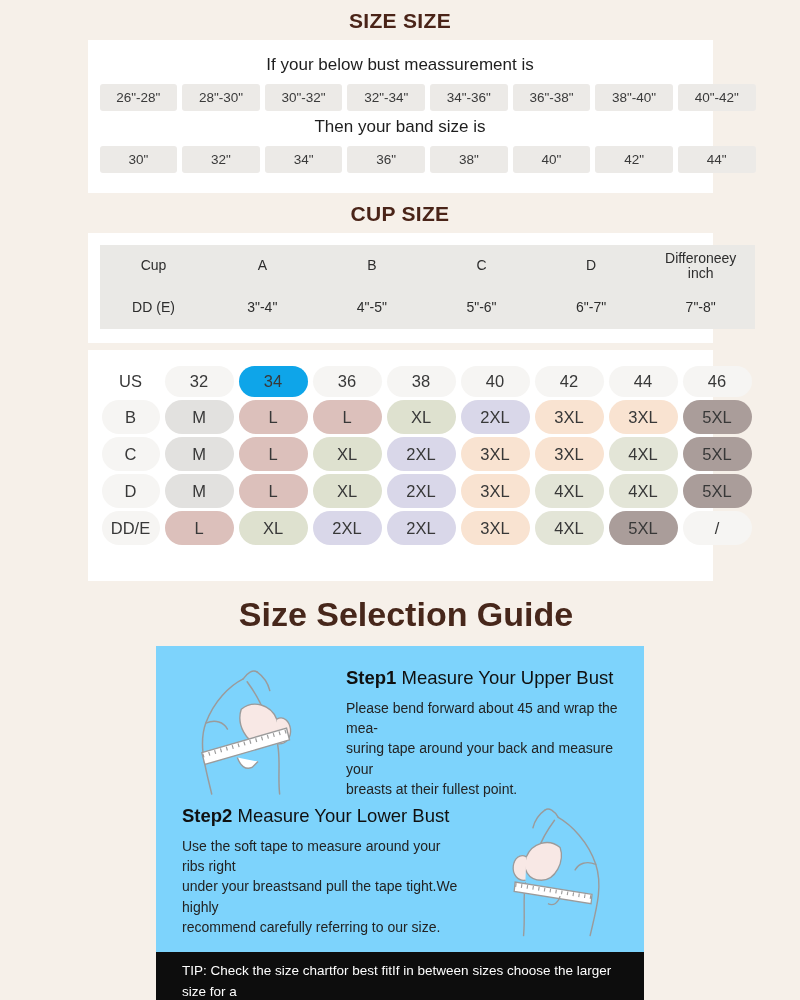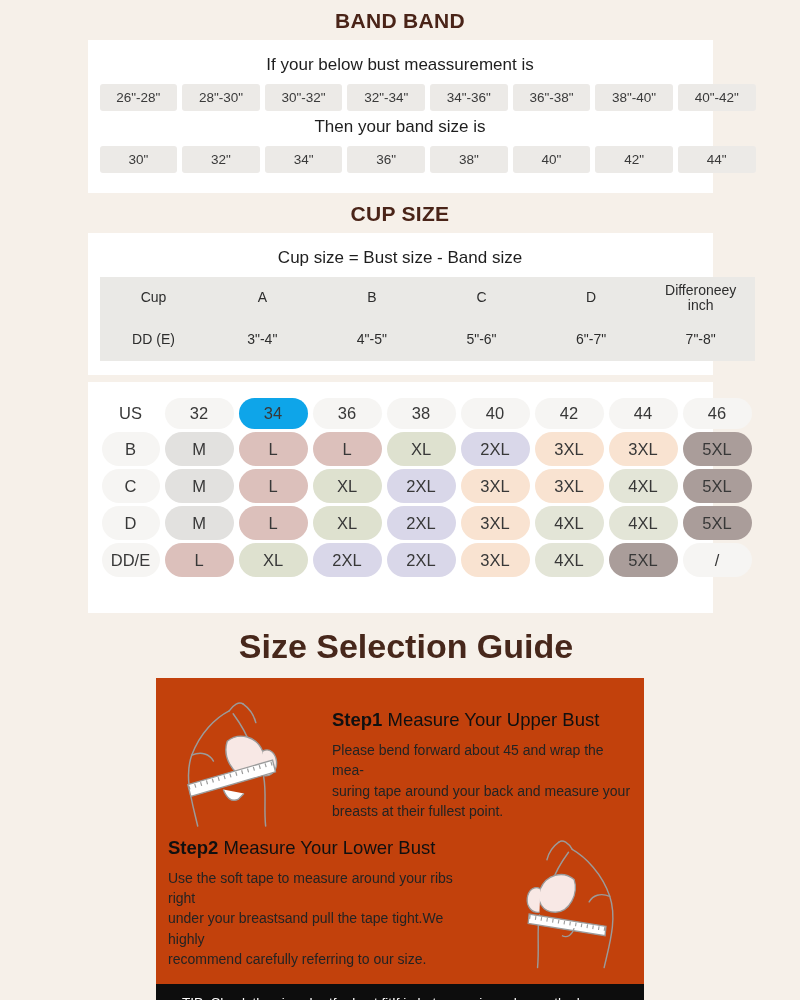--- a/index.html
+++ b/index.html
@@ -91,22 +91,22 @@
     text-align:center;
     font-size:34px;
     font-weight:bold;
     color:#47271b;
     padding-top:14px;
     padding-left:12px;
   }
   .guide-card {
     width:488px;
     margin:12px auto 0;
-    background:#c2410c;
-    padding:20px 8px 10px;
+    background:#7dd3fc;
+    padding:20px 22px 10px;
   }
   .step { display:flex; align-items:center; }
   .step-figure { flex:0 0 auto; }
   .step-text { flex:1 1 auto; }
   .step1 .step-text { padding-left:10px; }
   .step2 .step-text { padding-right:6px; padding-left:4px; }
   .step-head { font-size:18.5px; color:#101010; white-space:nowrap; }
   .step-head .lbl { font-weight:bold; }
   .step-body {
     margin-top:9px;
@@ -124,21 +124,21 @@
     line-height:1.55;
     padding:9px 26px 10px;
     white-space:pre-line;
   }
 </style>
 </head>
 <body>
 
 <div>
 
-  <div class="section-title">BAND BAND</div>
+  <div class="section-title">SIZE SIZE</div>
 
   <div class="card band">
     <div class="card-sub">If your below bust meassurement is</div>
     <div class="pill-row" id="bust-ranges">
         <div class="pill">26"-28"</div>
         <div class="pill">28"-30"</div>
         <div class="pill">30"-32"</div>
         <div class="pill">32"-34"</div>
         <div class="pill">34"-36"</div>
         <div class="pill">36"-38"</div>
@@ -154,21 +154,20 @@
         <div class="pill">38"</div>
         <div class="pill">40"</div>
         <div class="pill">42"</div>
         <div class="pill">44"</div>
       </div>
   </div>
 
   <div class="section-title">CUP SIZE</div>
 
   <div class="card cup">
-    <div class="card-sub">Cup size = Bust size - Band size</div>
     <div class="cup-table" id="cup-table">
         <div class="cup-cell">Cup</div>
         <div class="cup-cell">A</div>
         <div class="cup-cell">B</div>
         <div class="cup-cell">C</div>
         <div class="cup-cell">D</div>
         <div class="cup-cell tall">Differoneey inch</div>
         <div class="cup-cell">DD (E)</div>
         <div class="cup-cell tall">3"-4"</div>
         <div class="cup-cell tall">4"-5"</div>

